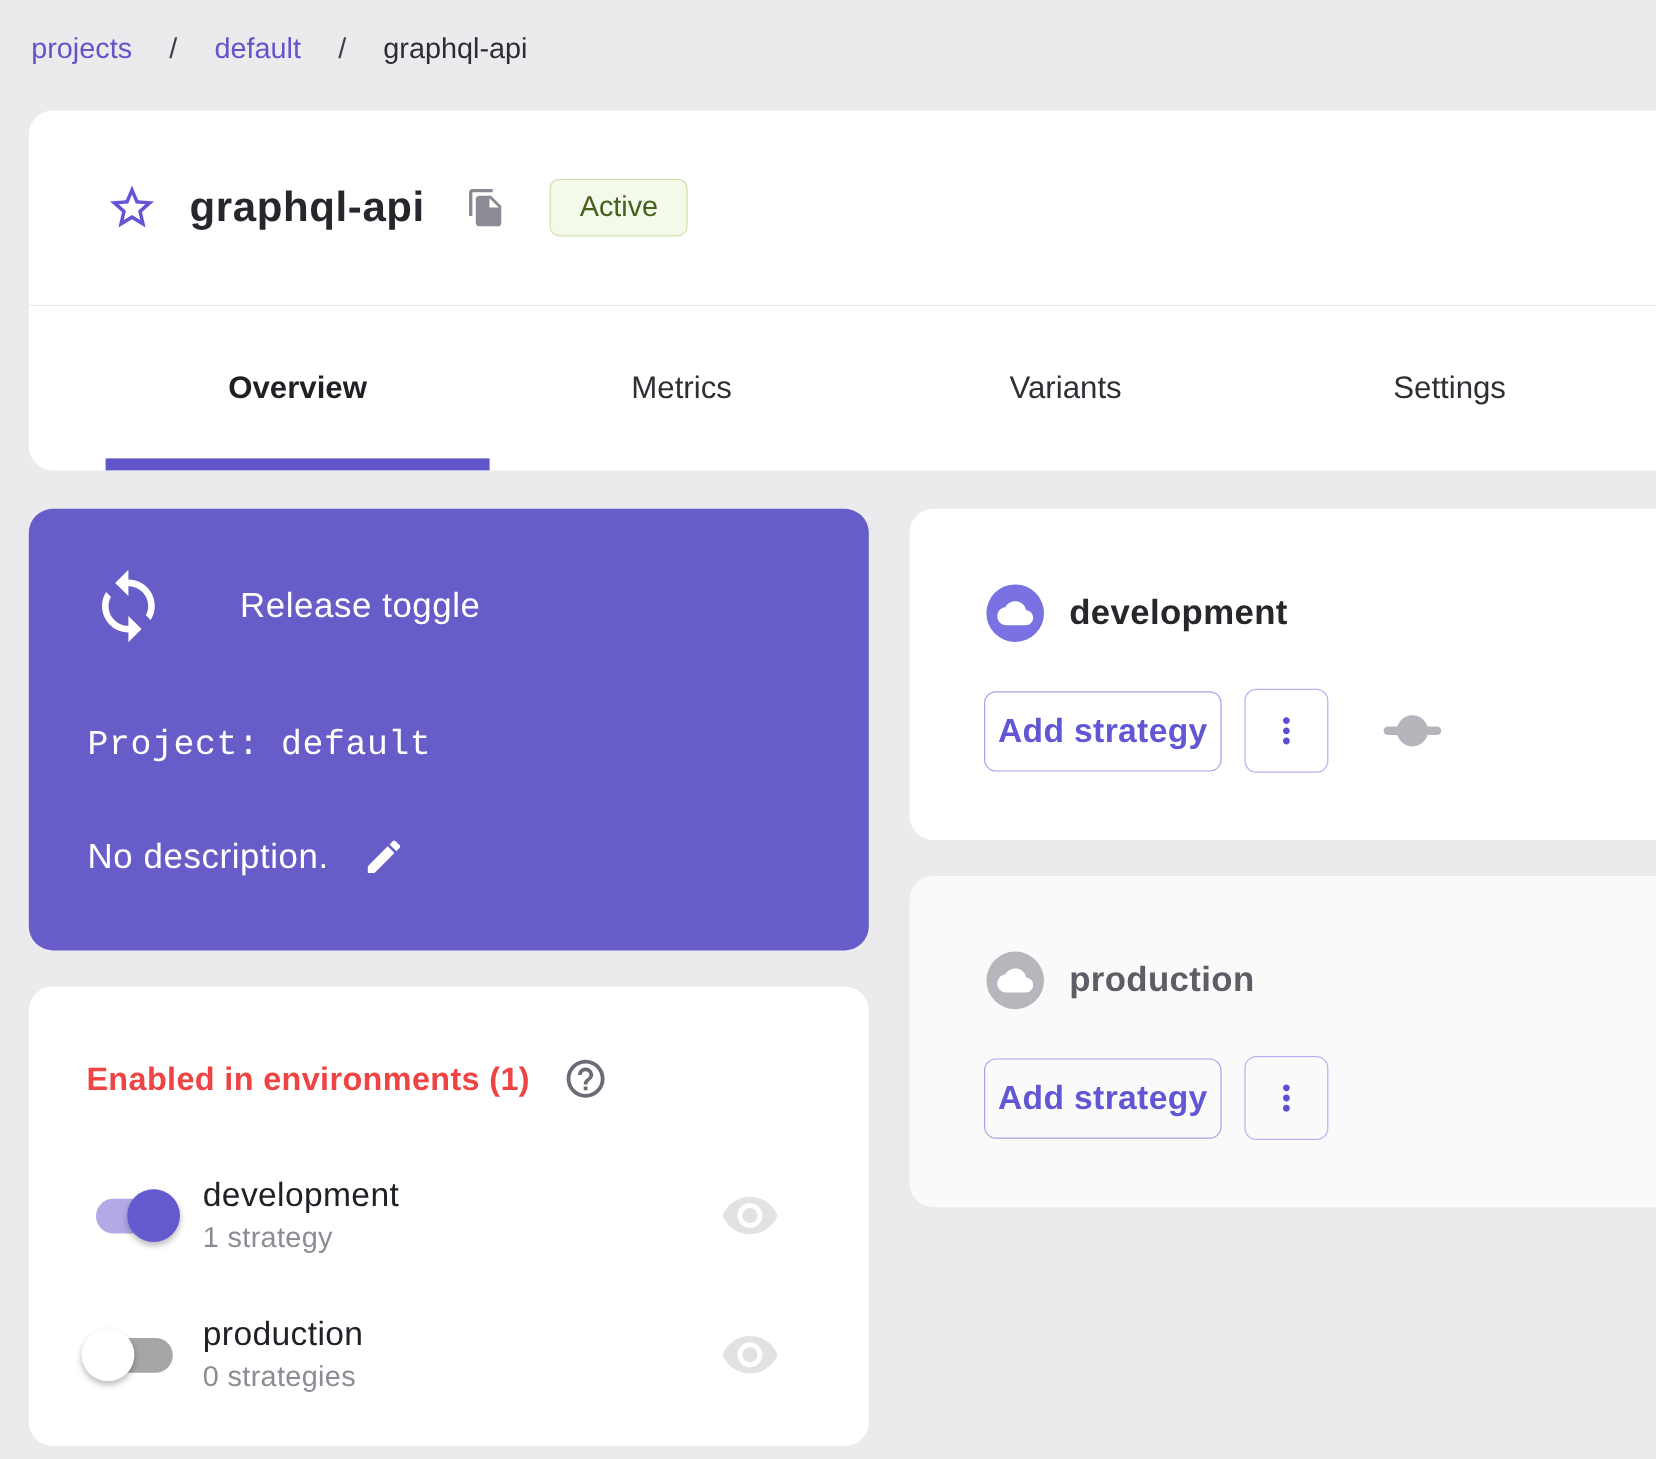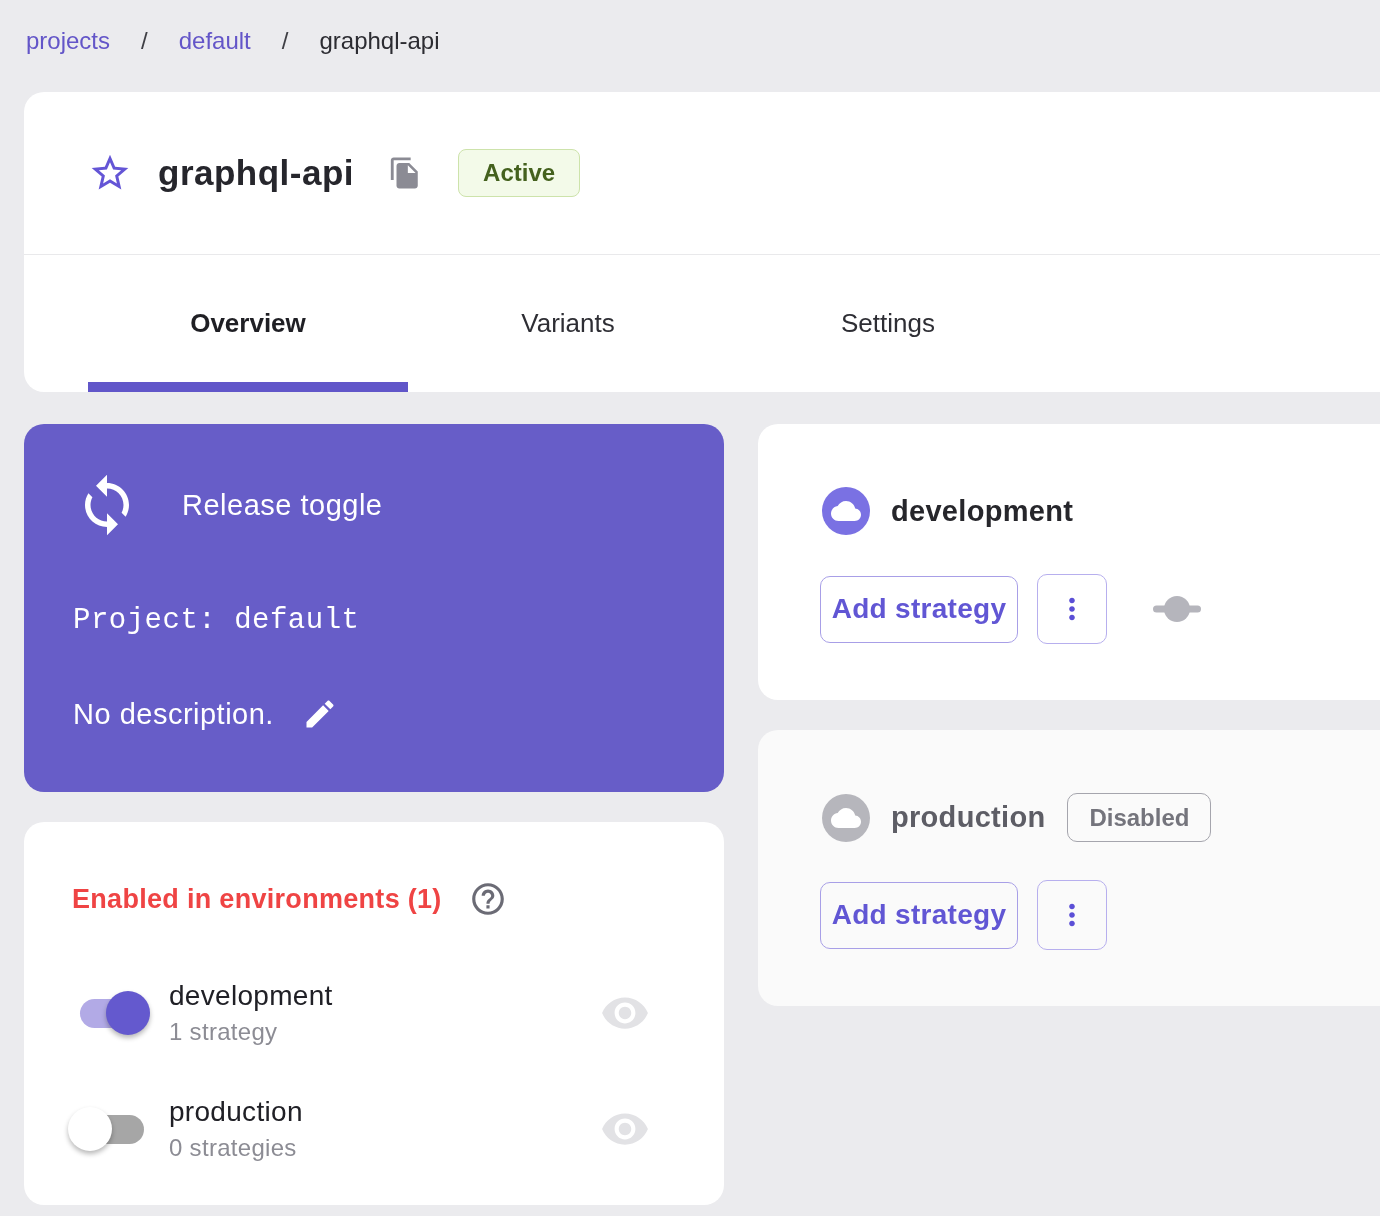--- a/index.html
+++ b/index.html
@@ -14,31 +14,31 @@
   .crumb-link{color:#6355c8;cursor:pointer;}
   .crumb-sep{color:#3f3f45;}
   .crumb-current{color:#2c2c32;}
   
   .header-card{position:absolute;left:24px;right:0;top:92px;height:300px;background:#fff;border-radius:20px 0 0 20px;}
   .title-row{height:162px;display:flex;align-items:center;padding-left:64px;box-sizing:border-box;}
   .star-btn{width:44px;height:44px;display:flex;align-items:center;justify-content:center;cursor:pointer;}
   .feature-title{margin-left:26px;font-size:35px;font-weight:600;color:#26262c;letter-spacing:.5px;}
   .copy-btn{margin-left:34px;width:34px;height:36px;display:flex;align-items:center;justify-content:center;cursor:pointer;}
   .active-badge{margin-left:36px;height:46px;line-height:46px;padding:0 24px;border-radius:8px;
-    background:#f3fae9;border:1.5px solid #cde3ab;color:#44611e;font-weight:700;font-size:24px;}
+    background:#f3fae9;border:1.5px solid #cde3ab;color:#44611e;font-weight:400;font-size:24px;}
   .header-divider{height:1px;background:#e9e9eb;}
   .tabs-row{height:137px;display:flex;margin-left:64px;}
   .tab{width:320px;position:relative;display:flex;align-items:center;justify-content:center;
     font-size:26px;color:#2e2e34;cursor:pointer;}
   .tab.active{font-weight:700;color:#1f1f24;justify-content:center;}
   .tab-indicator{position:absolute;left:0;bottom:0;width:100%;height:10px;background:#6156c9;}
   
   .toggle-card{position:absolute;left:24px;top:424px;width:700px;height:368px;border-radius:20px;
     background:#675dc8;color:#fff;}
-  .tc-header{position:absolute;left:50px;top:48px;display:flex;align-items:center;gap:42px;}
+  .tc-header{position:absolute;left:50px;top:48px;display:flex;align-items:center;gap:60px;}
   .tc-type{font-size:29px;letter-spacing:.5px;}
   .tc-project{position:absolute;left:49px;top:610px;font-size:29px;letter-spacing:.5px;}
   .tc-project{top:180px;font-family:Liberation Mono, monospace;}
   .tc-desc-row{position:absolute;left:49px;top:270px;display:flex;align-items:center;gap:26px;}
   .tc-desc{font-size:29px;letter-spacing:.5px;}
   .edit-btn{width:40px;height:40px;display:flex;align-items:center;justify-content:center;cursor:pointer;}
   
   .env-card{position:absolute;left:758px;right:0;height:276px;border-radius:20px 0 0 20px;background:#fff;}
   .env-card.dev{top:424px;}
   .env-card.prod{top:730px;background:#fafafa;}
@@ -105,20 +105,23 @@
     </span>
     <span class="active-badge">Active</span>
   </div>
   <div class="header-divider"></div>
   <div class="tabs-row">
     <div class="tab active">
       <span>Overview</span>
       <span class="tab-indicator"></span>
     </div>
     <div class="tab">
+      <span>Metrics</span>
+    </div>
+    <div class="tab">
       <span>Variants</span>
     </div>
     <div class="tab">
       <span>Settings</span>
     </div>
   </div>
 </section>
 
 <section class="toggle-card">
   <div class="tc-header">
@@ -164,21 +167,20 @@
 </section>
 
 <section class="env-card prod">
   <div class="env-head">
     <span class="env-avatar gray">
       <svg width="30" height="30" viewBox="0 0 24 24" fill="#ffffff">
         <path d="M19.35 10.04C18.67 6.59 15.64 4 12 4 9.11 4 6.6 5.64 5.35 8.04 2.34 8.36 0 10.91 0 14c0 3.31 2.69 6 6 6h13c2.76 0 5-2.24 5-5 0-2.64-2.05-4.78-4.65-4.96z"></path>
       </svg>
     </span>
     <span class="env-name">production</span>
-    <span class="disabled-chip">Disabled</span>
   </div>
   <div class="env-controls">
     <button class="add-strategy-btn">Add strategy</button>
     <button class="kebab-btn">
       <svg width="34" height="34" viewBox="0 0 24 24" fill="#5b4fd6">
         <path d="M12 8c1.1 0 2-.9 2-2s-.9-2-2-2-2 .9-2 2 .9 2 2 2zm0 2c-1.1 0-2 .9-2 2s.9 2 2 2 2-.9 2-2-.9-2-2-2zm0 6c-1.1 0-2 .9-2 2s.9 2 2 2 2-.9 2-2-.9-2-2-2z"></path>
       </svg>
     </button>
   </div>
 </section>

